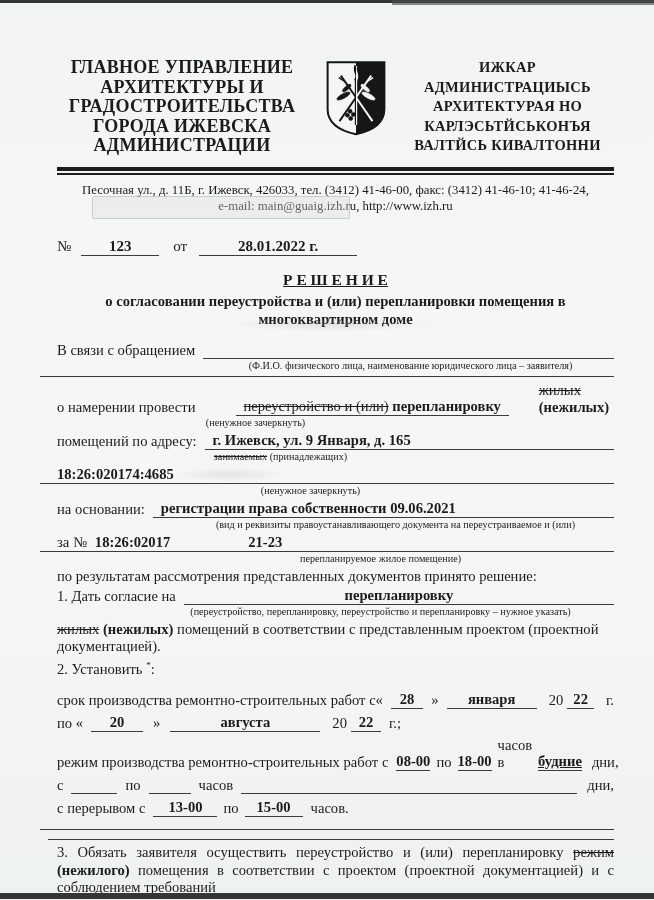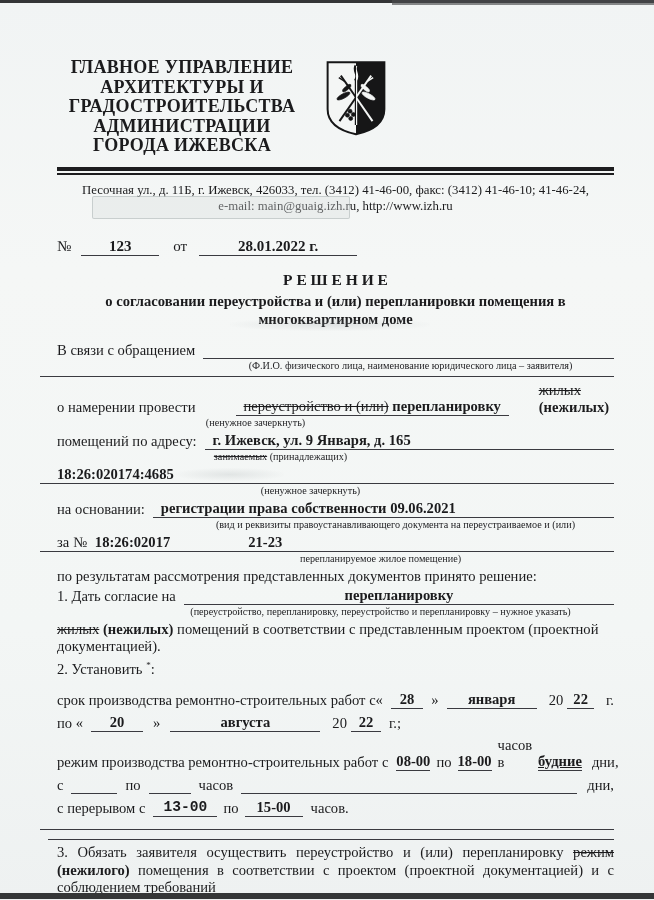--- a/index.html
+++ b/index.html
@@ -20,21 +20,21 @@
   .rule-thin{height:2px;background:#1d1d1f;margin-top:2px;}
   .addr{margin-top:7px;text-align:center;font-size:12.8px;line-height:16px;}
 
   
   .meta{display:flex;align-items:baseline;margin-top:24px;font-size:15px;}
   .meta .uv{border-bottom:1.4px solid #3a3a40;text-align:center;font-weight:bold;}
   .meta .n{width:78px;margin-left:10px;}
   .meta .d{width:158px;margin-left:12px;}
   .meta .ot{margin-left:14px;}
 
-  .title{margin-top:15px;text-align:center;font-weight:bold;font-size:15.5px;}
+  .title{margin-top:15px;text-align:center;font-weight:bold;font-size:15.5px;text-decoration:underline;}
   .subtitle{margin:3px auto 0;max-width:480px;text-align:center;font-weight:bold;font-size:14.6px;line-height:18px;}
 
   
   .form{margin-top:13px;font-size:14.6px;line-height:17px;}
   .frow{display:flex;align-items:flex-end;}
   .lbl{white-space:nowrap;padding-right:8px;}
   .fill{flex:1;border-bottom:1.4px solid #3a3a40;min-height:17px;}
   .b{font-weight:bold;}
   .strike{text-decoration:line-through;}
   .useg{border-bottom:1.4px solid #3a3a40;padding:0 8px;white-space:nowrap;}
@@ -65,22 +65,22 @@
   <div class="scan-top"></div>
   <div class="scan-top2"></div>
 
   <div class="content">
 
     <div class="letterhead">
       <div class="lh-left">
         <div>ГЛАВНОЕ УПРАВЛЕНИЕ</div>
         <div>АРХИТЕКТУРЫ И</div>
         <div>ГРАДОСТРОИТЕЛЬСТВА</div>
+        <div>ГОРОДА ИЖЕВСКА</div>
         <div>АДМИНИСТРАЦИИ</div>
-        <div>ГОРОДА ИЖЕВСКА</div>
       </div>
       <div class="emblem-wrap">
         <svg width="66" height="80" viewBox="0 0 100 118">
           <defs>
             <clipPath id="clipL">
                 <rect x="0" y="0" width="50" height="118"></rect>
               </clipPath>
             <clipPath id="clipR">
                 <rect x="50" y="0" width="50" height="118"></rect>
               </clipPath>
@@ -110,20 +110,26 @@
             <g clip-path="url(#clipL)" color="#161617">
                 <use href="#emb"></use>
               </g>
             <g clip-path="url(#clipR)" color="#f4f6f5">
                 <use href="#emb"></use>
               </g>
           </g>
           <path d="M7,5 H93 V76 C93,96 77,108 50,114 C23,108 7,96 7,76 Z" fill="none" stroke="#161617" stroke-width="3"></path>
         </svg>
       </div>
+      <div class="lh-right">
+        <div>ИЖКАР АДМИНИСТРАЦИЫСЬ</div>
+        <div>АРХИТЕКТУРАЯ НО</div>
+        <div>КАРЛЭСЬТЙСЬКОНЪЯ</div>
+        <div>ВАЛТЙСЬ КИВАЛТОННИ</div>
+      </div>
     </div>
 
     <div class="rule-thick"></div>
     <div class="rule-thin"></div>
 
     <div class="addr">
       <div>Песочная ул., д. 11Б, г. Ижевск, 426033, тел. (3412) 41-46-00, факс: (3412) 41-46-10; 41-46-24,</div>
       <div>e-mail: main@guaig.izh.ru, http://www.izh.ru</div>
     </div>
 
@@ -224,21 +230,21 @@
         <span class="lbl">с</span>
         <span class="val" style="width:46px;"></span>
         <span style="padding:0 8px;">по</span>
         <span class="val" style="width:42px;"></span>
         <span style="padding:0 8px;">часов</span>
         <span class="fill"></span>
         <span style="padding-left:10px;">дни,</span>
       </div>
       <div class="frow" style="margin-top:5px;">
         <span class="lbl">с перерывом с</span>
-        <span class="val" style="width:64px;font-family:Liberation Mono, monospace;">13-00</span>
+        <span class="val" style="width:64px;">13-00</span>
         <span style="padding:0 6px;">по</span>
         <span class="val" style="width:58px;">15-00</span>
         <span style="padding-left:8px;">часов.</span>
       </div>
 
       <hr class="hr-full" style="margin-top:12px;">
       <hr class="hr-full" style="margin:9px 0 4px -9px;">
 
       <p class="p3" style="margin:2px 0 0;"><span>3. Обязать заявителя осуществить переустройство и (или) перепланировку</span> <span class="strike">режим</span> <span class="b">(нежилого)</span> <span>помещения в соответствии с проектом (проектной документацией) и с соблюдением требований</span></p>
       <span class="law">Закона Удмуртской Республики от 15.10.2019 г. № 54-РЗ «Об обеспечении тишины и покоя</span>

